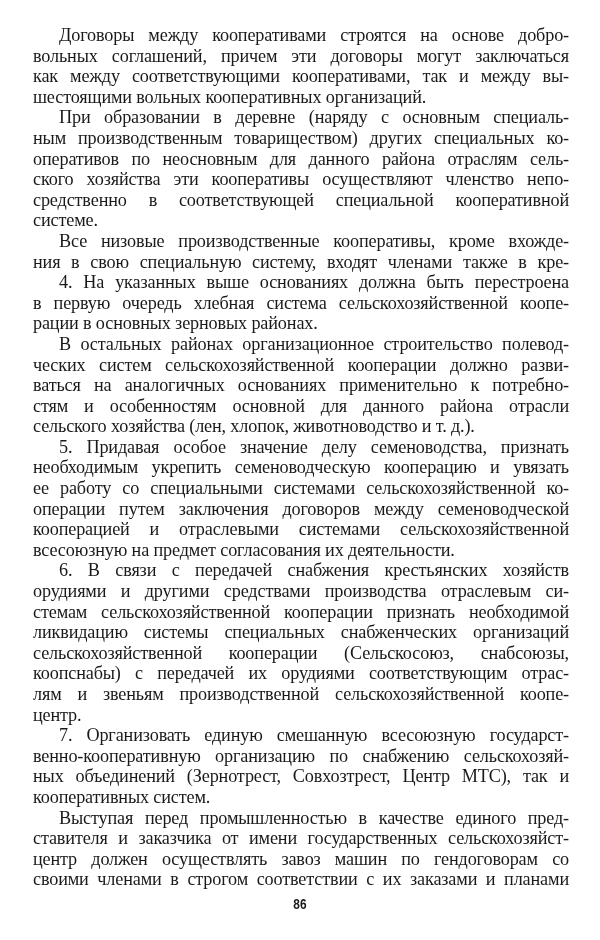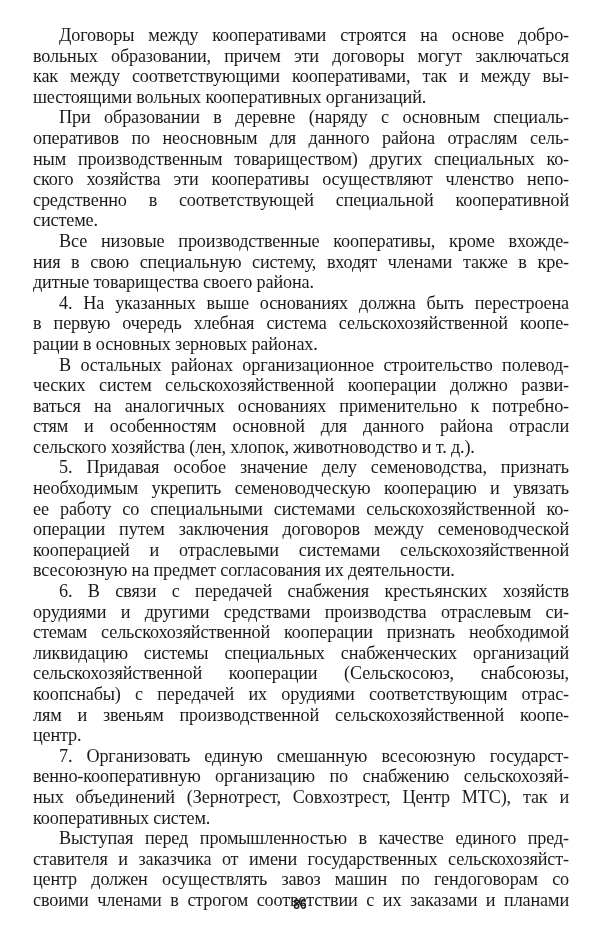--- a/index.html
+++ b/index.html
@@ -25,36 +25,35 @@
     font-size: 14px; font-weight: bold; color: #1a1a1a;
     transform: scaleX(0.85);
   }
 </style>
 </head>
 <body>
 
 <div class="page">
   <div>
     <span class="line indent">Договоры между кооперативами строятся на основе добро-</span>
-    <span class="line">вольных образовании, причем эти договоры могут заключаться</span>
+    <span class="line">вольных соглашений, причем эти договоры могут заключаться</span>
     <span class="line">как между соответствующими кооперативами, так и между вы-</span>
     <span class="line last">шестоящими вольных кооперативных организаций.</span>
   </div>
   <div>
     <span class="line indent">При образовании в деревне (наряду с основным специаль-</span>
+    <span class="line">ным производственным товариществом) других специальных ко-</span>
     <span class="line">оперативов по неосновным для данного района отраслям сель-</span>
-    <span class="line">ным производственным товариществом) других специальных ко-</span>
     <span class="line">ского хозяйства эти кооперативы осуществляют членство непо-</span>
     <span class="line">средственно в соответствующей специальной кооперативной</span>
     <span class="line last">системе.</span>
   </div>
   <div>
     <span class="line indent">Все низовые производственные кооперативы, кроме вхожде-</span>
     <span class="line">ния в свою специальную систему, входят членами также в кре-</span>
-    <span class="line last">дитные товарищества своего района.</span>
   </div>
   <div>
     <span class="line indent">4. На указанных выше основаниях должна быть перестроена</span>
     <span class="line">в первую очередь хлебная система сельскохозяйственной коопе-</span>
     <span class="line last">рации в основных зерновых районах.</span>
   </div>
   <div>
     <span class="line indent">В остальных районах организационное строительство полевод-</span>
     <span class="line">ческих систем сельскохозяйственной кооперации должно разви-</span>
     <span class="line">ваться на аналогичных основаниях применительно к потребно-</span>

